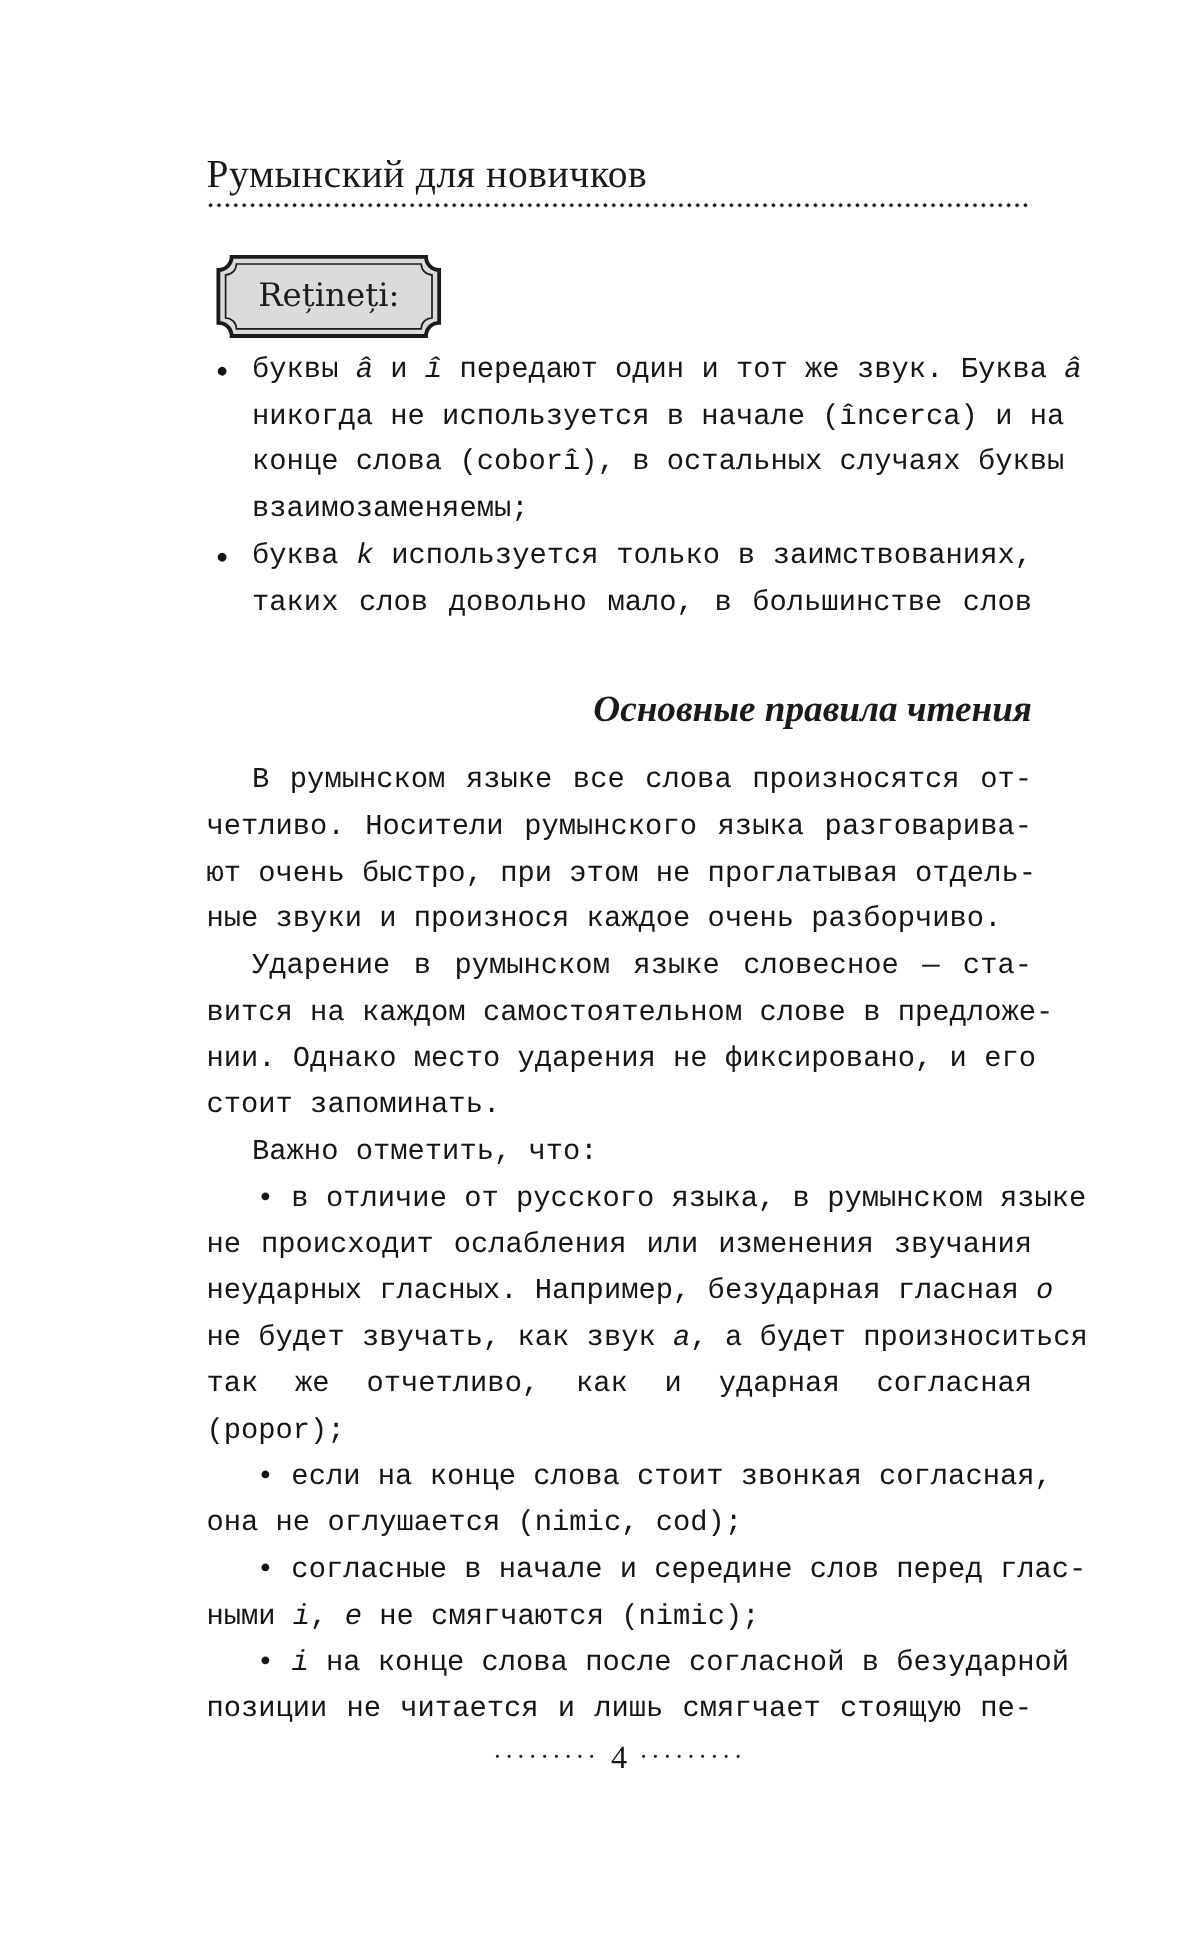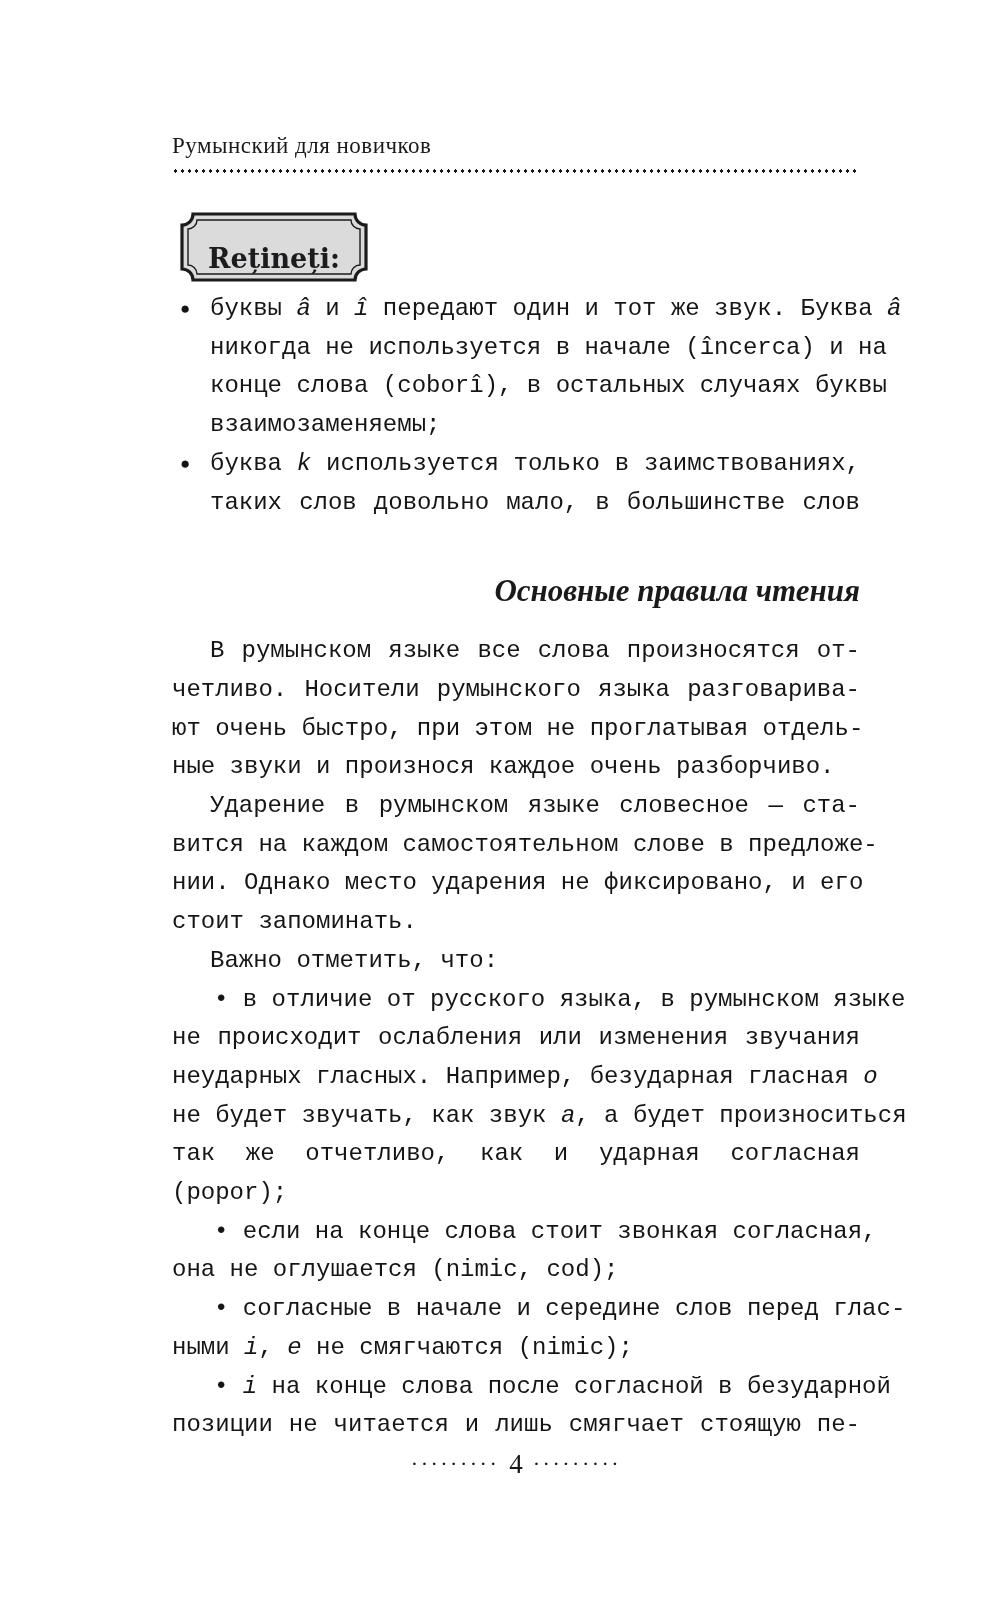--- a/index.html
+++ b/index.html
@@ -10,21 +10,21 @@
     font-family: "Liberation Serif", serif;
     color: #151515;
     overflow: hidden;
   }
   .content {
     margin-left: 172px;
     width: 688px;
     padding-top: 128px;
   }
   .running-head {
-    font-size: 23px;
+    font-size: 33px;
     line-height: 36px;
     color: #1a1a1a;
     letter-spacing: 0.5px;
   }
   .dotted-rule {
     margin-top: 5px;
     height: 4px;
     background-image: radial-gradient(circle, #141414 1.5px, rgba(0,0,0,0) 1.7px);
     background-size: 7px 4px;
     background-repeat: repeat-x;
@@ -33,24 +33,24 @@
   .badge {
     position: relative;
     margin-top: 39px;
     margin-left: 8px;
     width: 188px;
     height: 70px;
   }
   .badge svg { position: absolute; left: 0; top: 0; }
   .badge-label {
     position: absolute;
-    left: 0; top: 12px; width: 100%; height: 100%;
+    left: 0; top: 0; width: 100%; height: 100%;
     display: flex; align-items: center; justify-content: center;
     font-family: "DejaVu Serif", serif;
-    font-weight: bold;
+    font-weight: normal;
     font-size: 27px;
     color: #1c1c1e;
     padding-bottom: 2px;
     box-sizing: border-box;
   }
   .note-list { margin-top: 8px; }
   .note-item { position: relative; padding-left: 38px; }
   .disc {
     position: absolute;
     left: 8px; top: 13px;

